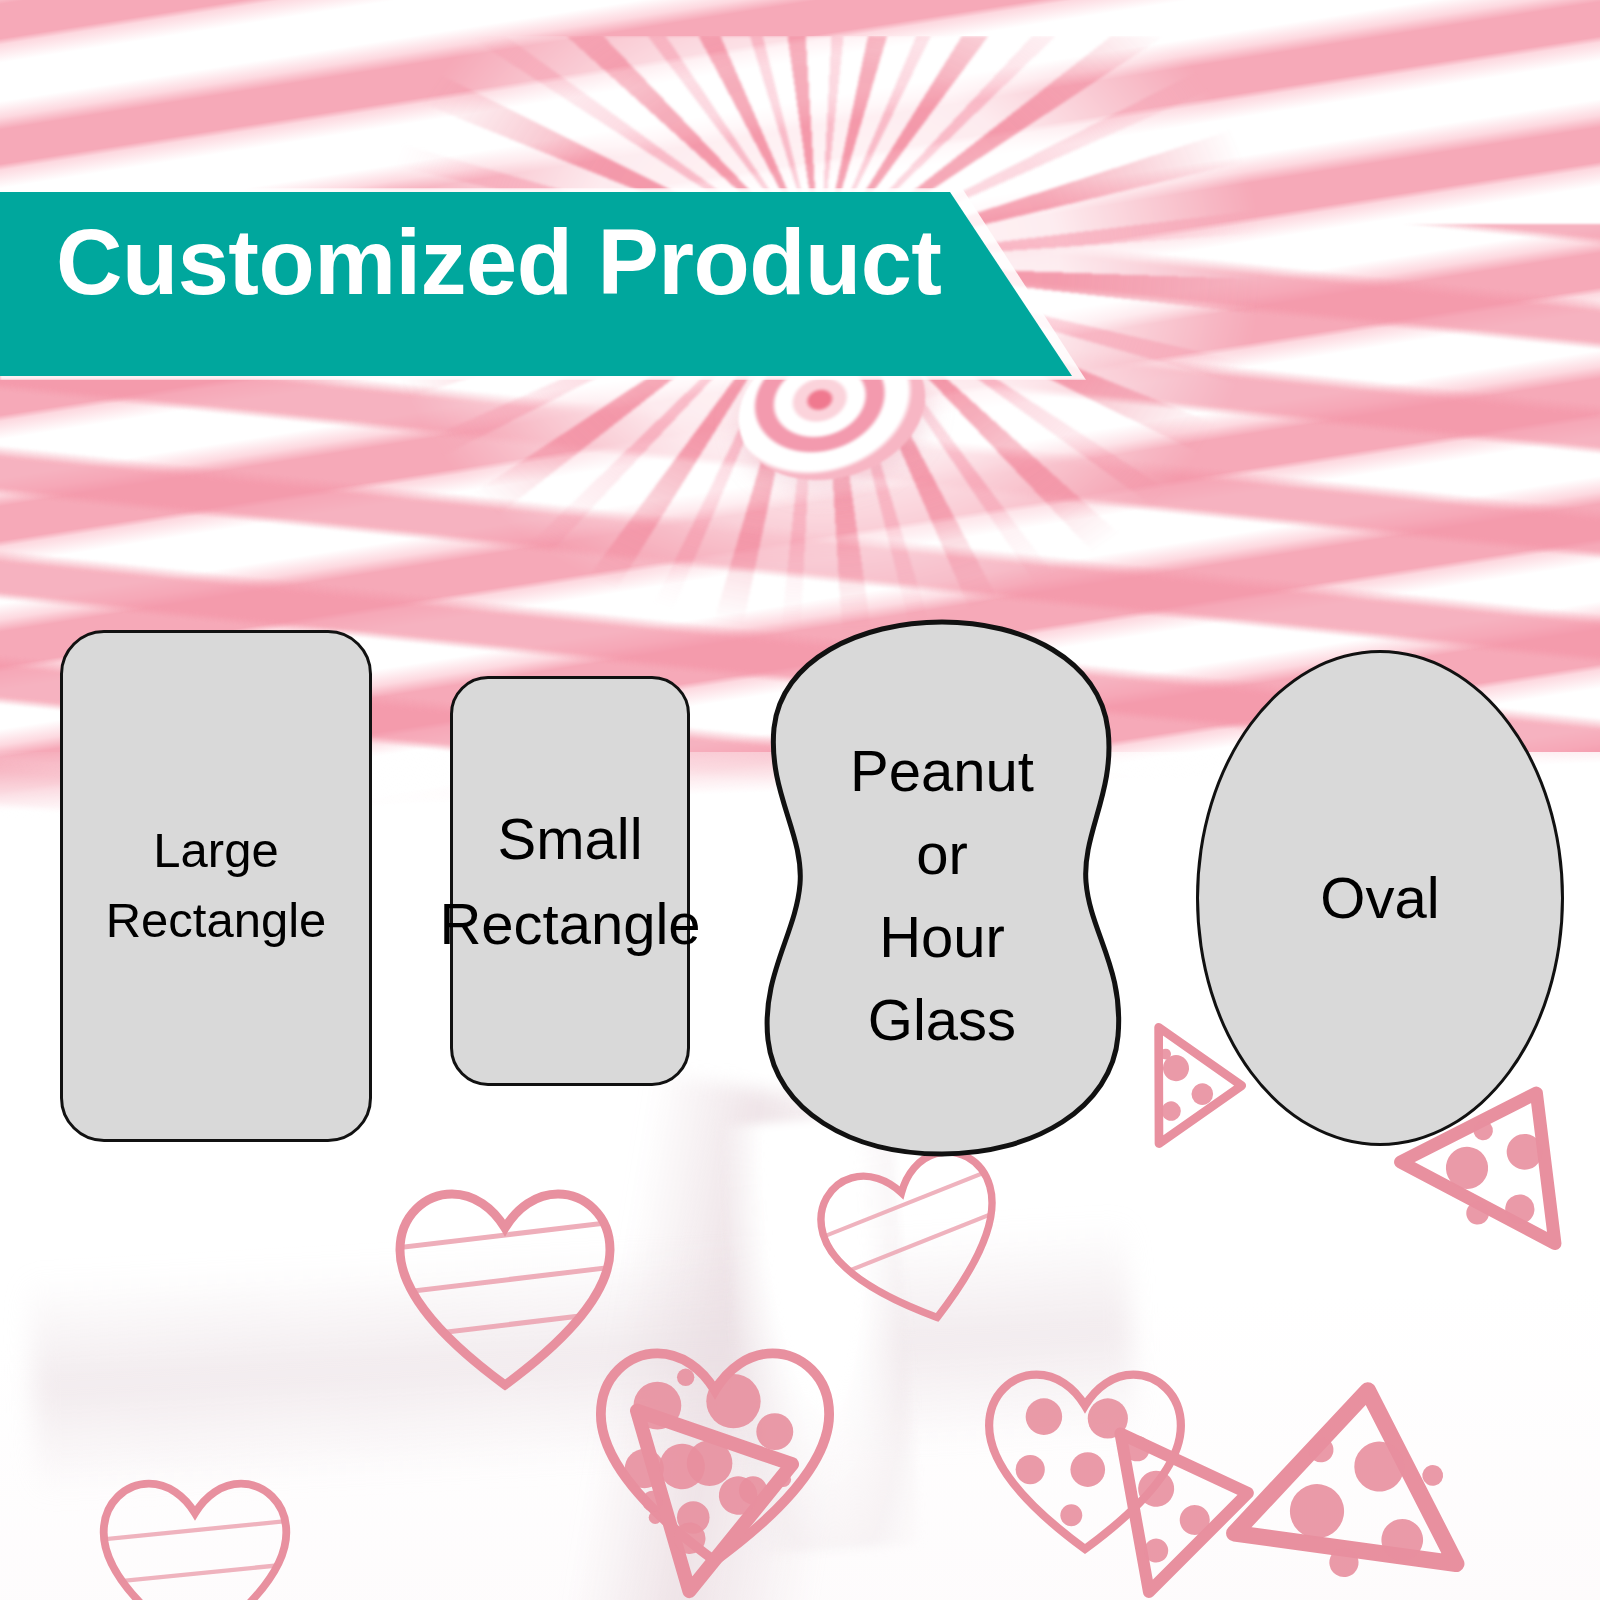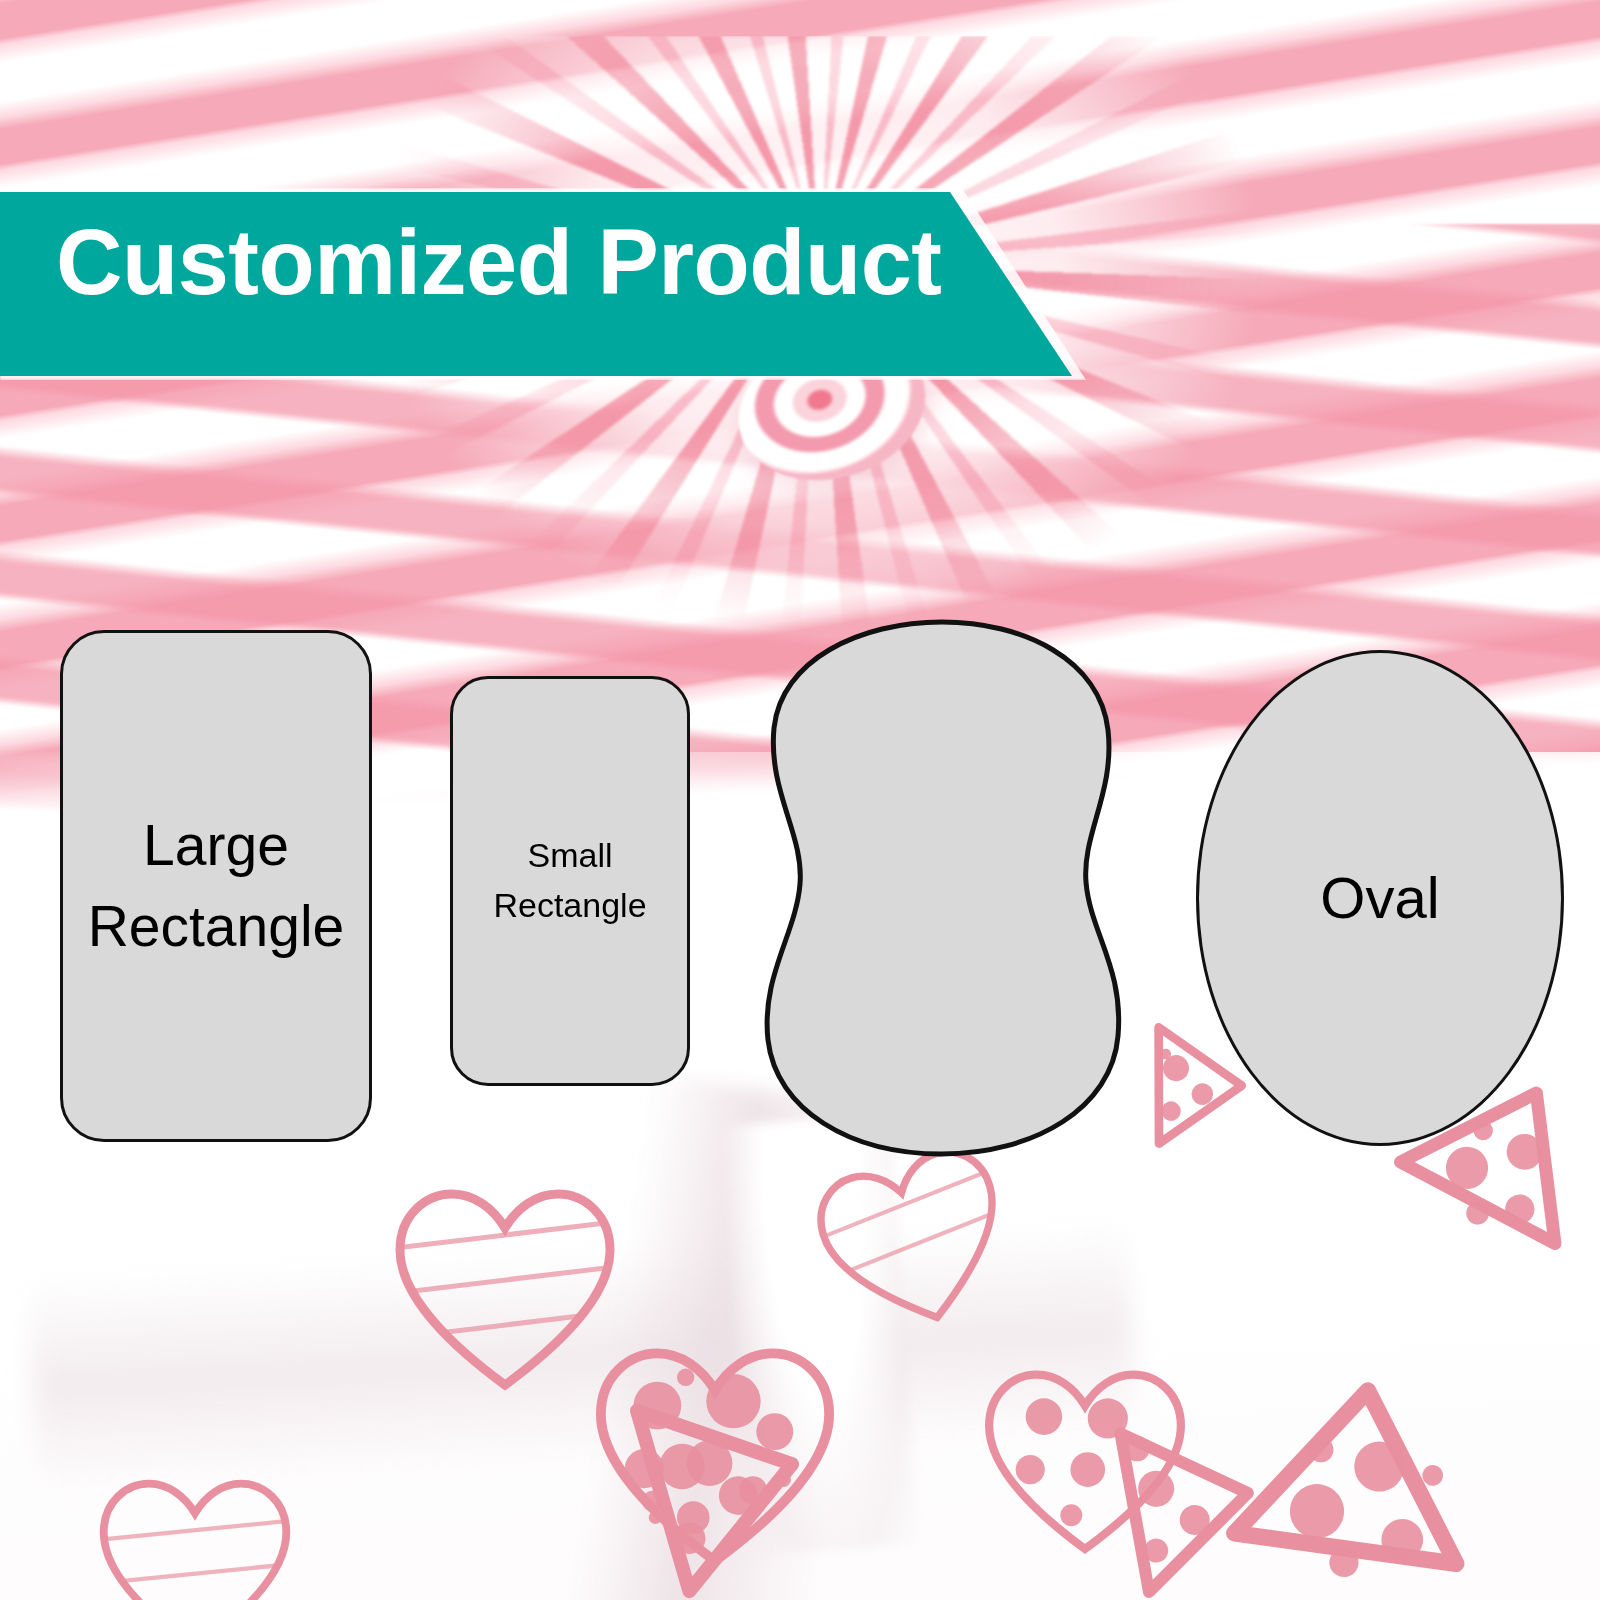--- a/index.html
+++ b/index.html
@@ -183,28 +183,28 @@
     white-space: pre-line;
     font-weight: 400;
     color: #000;
   }
 
   #shape-large-rectangle {
     left: 60px; top: 630px;
     width: 312px; height: 512px;
     border-radius: 44px;
   }
-  #shape-large-rectangle .shape-label { font-size: 57px; line-height: 1.42; }
+  #shape-large-rectangle .shape-label { font-size: 49px; line-height: 1.42; }
 
   #shape-small-rectangle {
     left: 450px; top: 676px;
     width: 240px; height: 410px;
     border-radius: 38px;
   }
-  #shape-small-rectangle .shape-label { font-size: 34px; line-height: 1.47; }
+  #shape-small-rectangle .shape-label { font-size: 58px; line-height: 1.47; }
 
   #shape-oval {
     left: 1196px; top: 650px;
     width: 368px; height: 496px;
     border-radius: 50%;
   }
   #shape-oval .shape-label { font-size: 58px; line-height: 1.3; }
 
   
   #shape-peanut {
@@ -382,19 +382,23 @@
       <path d="M190 10
                C 272 10 348 48 356 118
                C 363 180 330 222 334 270
                C 338 320 372 356 366 424
                C 360 496 282 542 190 542
                C 98 542 24 498 16 428
                C 9 364 44 322 48 272
                C 52 222 16 180 22 116
                C 29 48 108 10 190 10 Z" fill="#d9d9d9" stroke="#111111" stroke-width="5"></path>
     </svg>
+    <div class="peanut-label">Peanut
+or
+Hour
+Glass</div>
   </div>
 
   <div class="shape" id="shape-oval">
     <span class="shape-label">Oval</span>
   </div>
 
 </div>
 
 </body></html>

